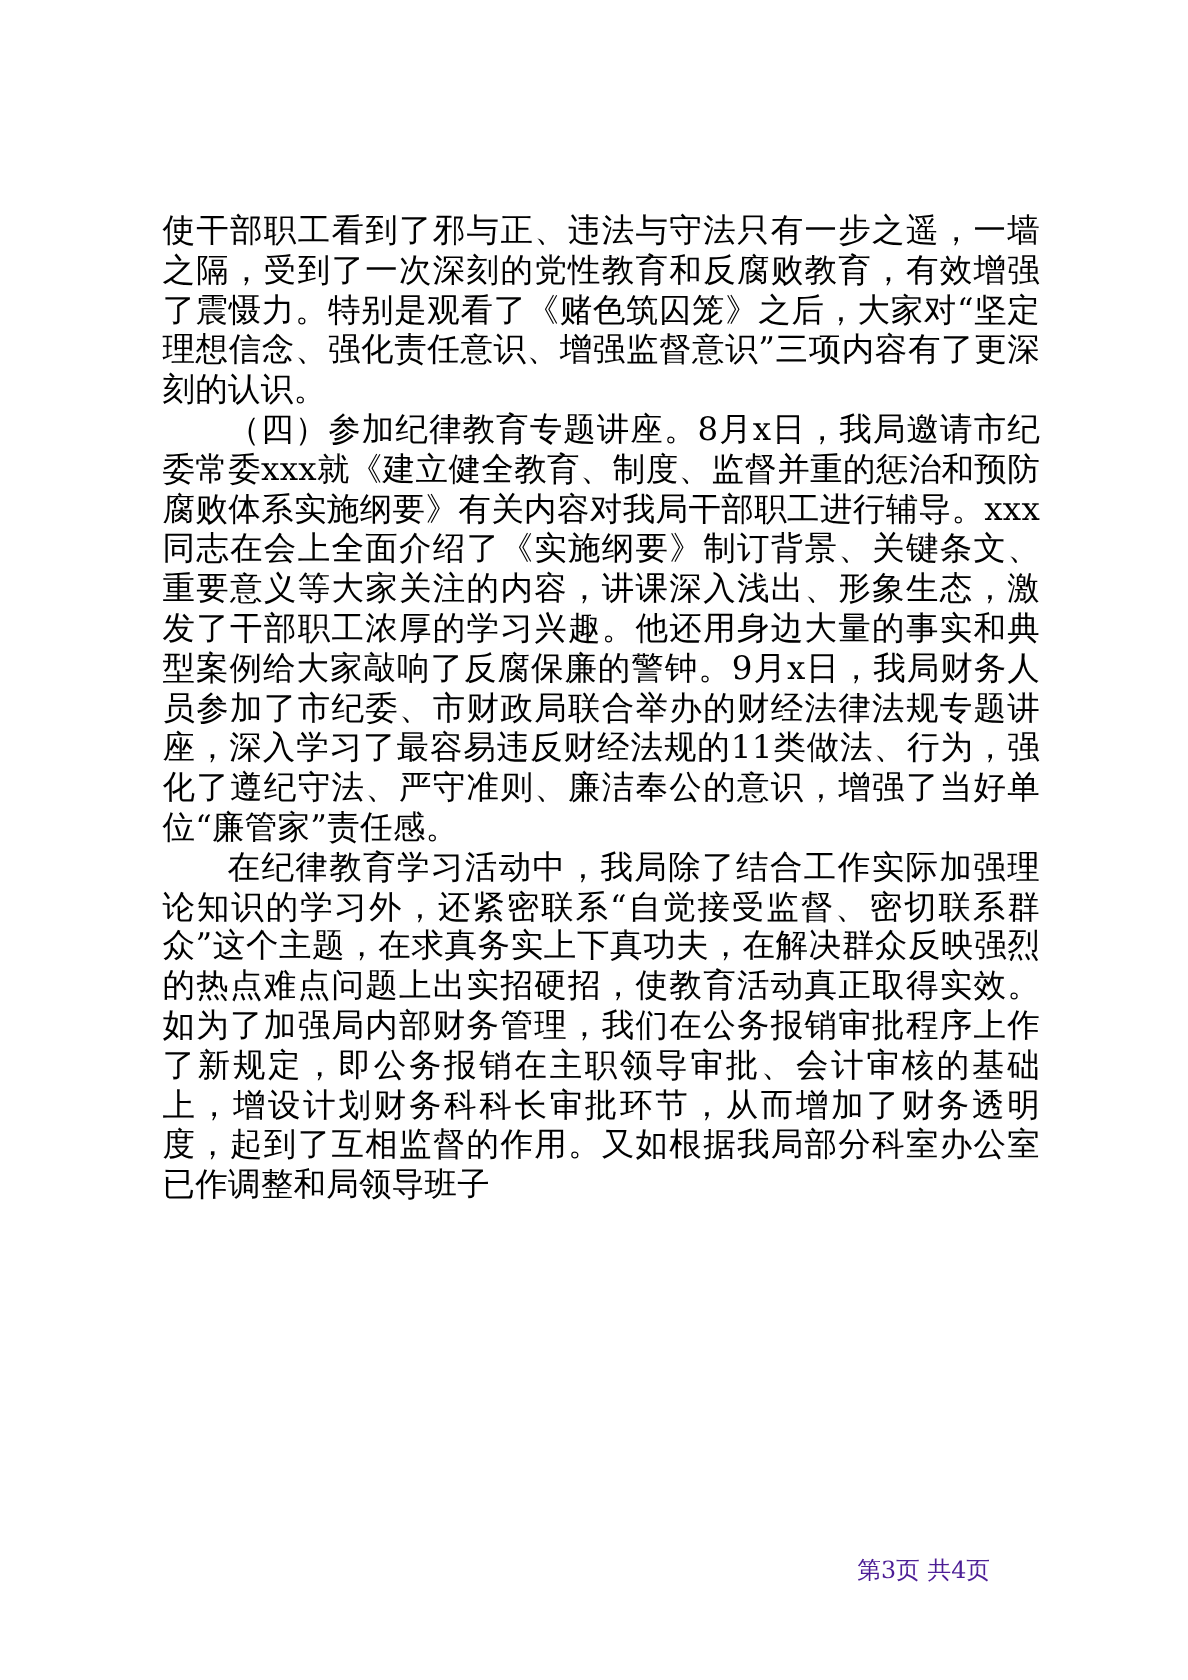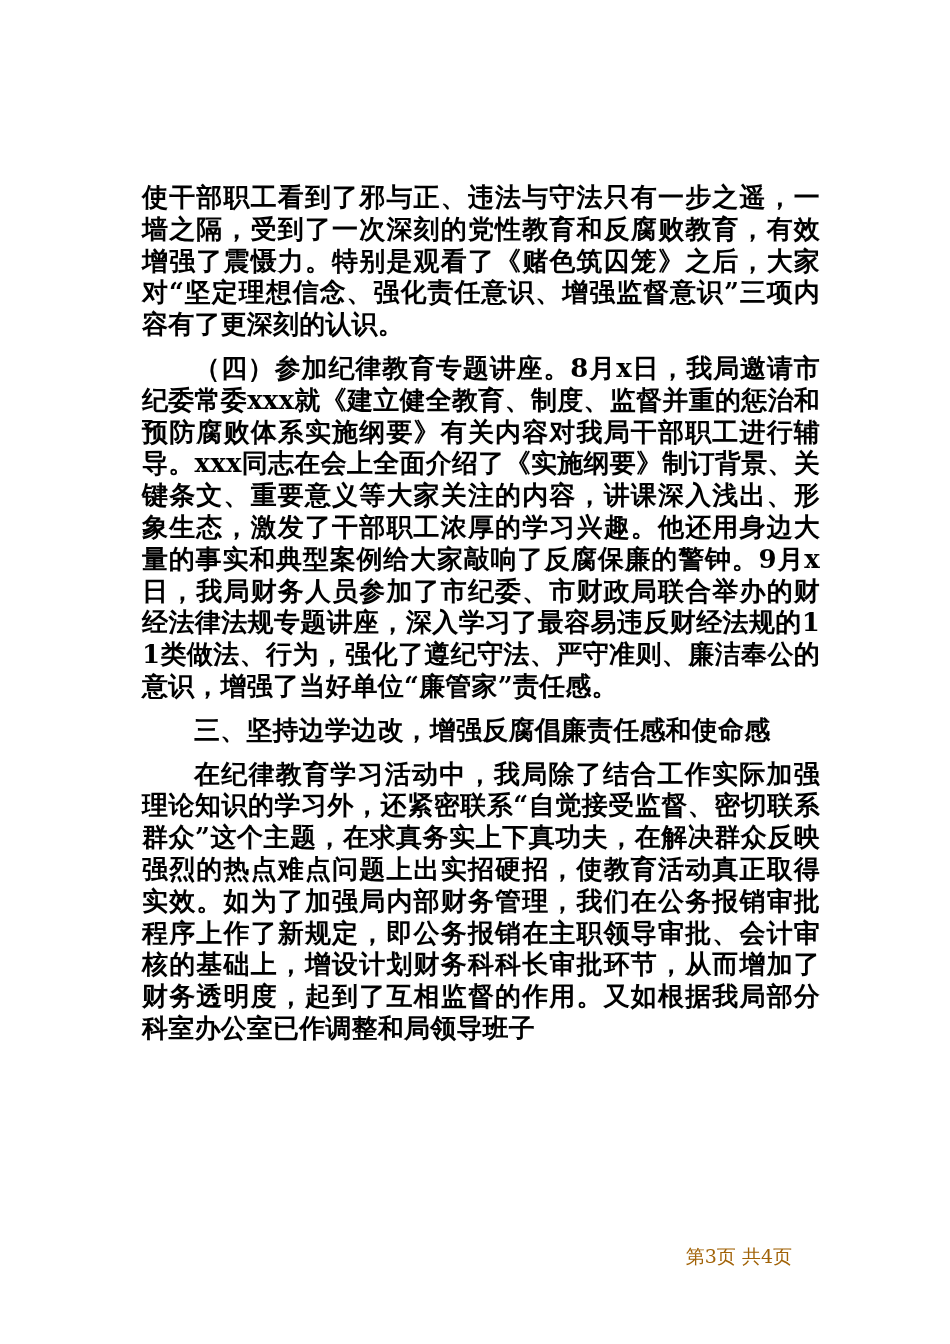--- a/index.html
+++ b/index.html
@@ -23,47 +23,45 @@
     height: 1344px;
     background: #ffffff;
   }
   .content {
     position: absolute;
     left: 130px;
     top: 170px;
     width: 702px;
   }
   p.para {
-    margin: 12px;
+    margin: 0;
     padding: 0;
     font-size: 26px;
     line-height: 31.8px;
     text-align: justify;
     text-justify: inter-ideograph;
     word-break: break-all;
     letter-spacing: 0.2px;
-    font-weight: bold;
   }
   p.indent {
     text-indent: 2em;
   }
   .footer {
     position: absolute;
     right: 158px;
     bottom: 76px;
     font-size: 19px;
     line-height: 24px;
-    color: #a16207;
+    color: #4c1d95;
     white-space: pre;
   }
 </style>
 </head>
 <body>
 
 <div class="page">
   <div class="content">
     <p class="para">使干部职工看到了邪与正、违法与守法只有一步之遥，一墙之隔，受到了一次深刻的党性教育和反腐败教育，有效增强了震慑力。特别是观看了《赌色筑囚笼》之后，大家对“坚定理想信念、强化责任意识、增强监督意识”三项内容有了更深刻的认识。</p>
     <p class="para indent">（四）参加纪律教育专题讲座。8月x日，我局邀请市纪委常委xxx就《建立健全教育、制度、监督并重的惩治和预防腐败体系实施纲要》有关内容对我局干部职工进行辅导。xxx同志在会上全面介绍了《实施纲要》制订背景、关键条文、重要意义等大家关注的内容，讲课深入浅出、形象生态，激发了干部职工浓厚的学习兴趣。他还用身边大量的事实和典型案例给大家敲响了反腐保廉的警钟。9月x日，我局财务人员参加了市纪委、市财政局联合举办的财经法律法规专题讲座，深入学习了最容易违反财经法规的11类做法、行为，强化了遵纪守法、严守准则、廉洁奉公的意识，增强了当好单位“廉管家”责任感。</p>
-    <p class="para indent">三、坚持边学边改，增强反腐倡廉责任感和使命感</p>
     <p class="para indent">在纪律教育学习活动中，我局除了结合工作实际加强理论知识的学习外，还紧密联系“自觉接受监督、密切联系群众”这个主题，在求真务实上下真功夫，在解决群众反映强烈的热点难点问题上出实招硬招，使教育活动真正取得实效。如为了加强局内部财务管理，我们在公务报销审批程序上作了新规定，即公务报销在主职领导审批、会计审核的基础上，增设计划财务科科长审批环节，从而增加了财务透明度，起到了互相监督的作用。又如根据我局部分科室办公室已作调整和局领导班子</p>
   </div>
   <div class="footer">第3页 共4页</div>
 </div>
 
 </body></html>

